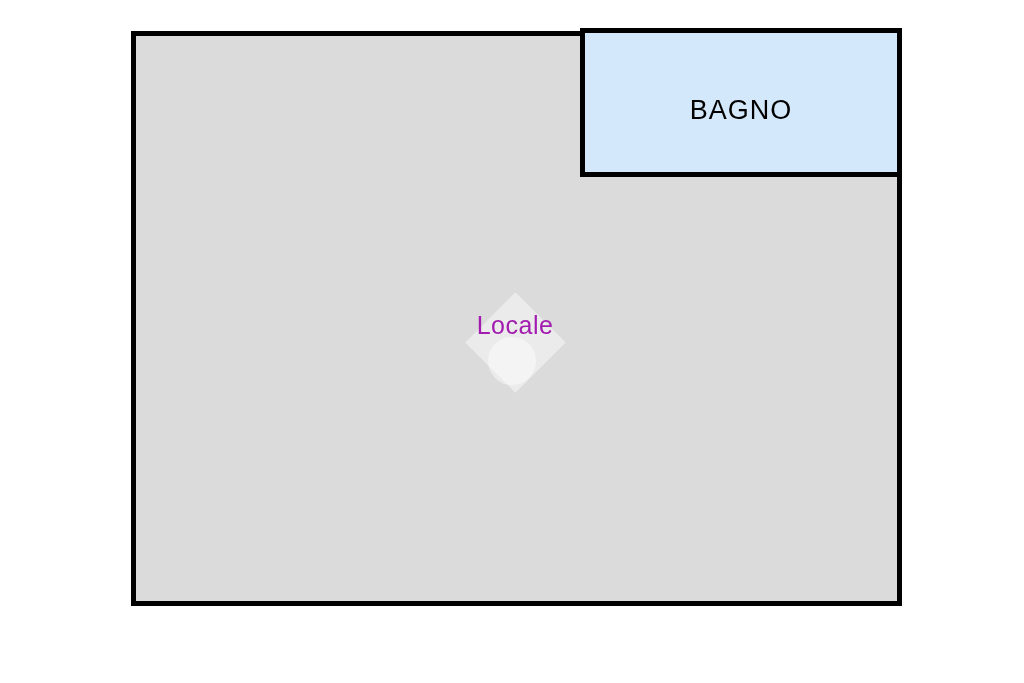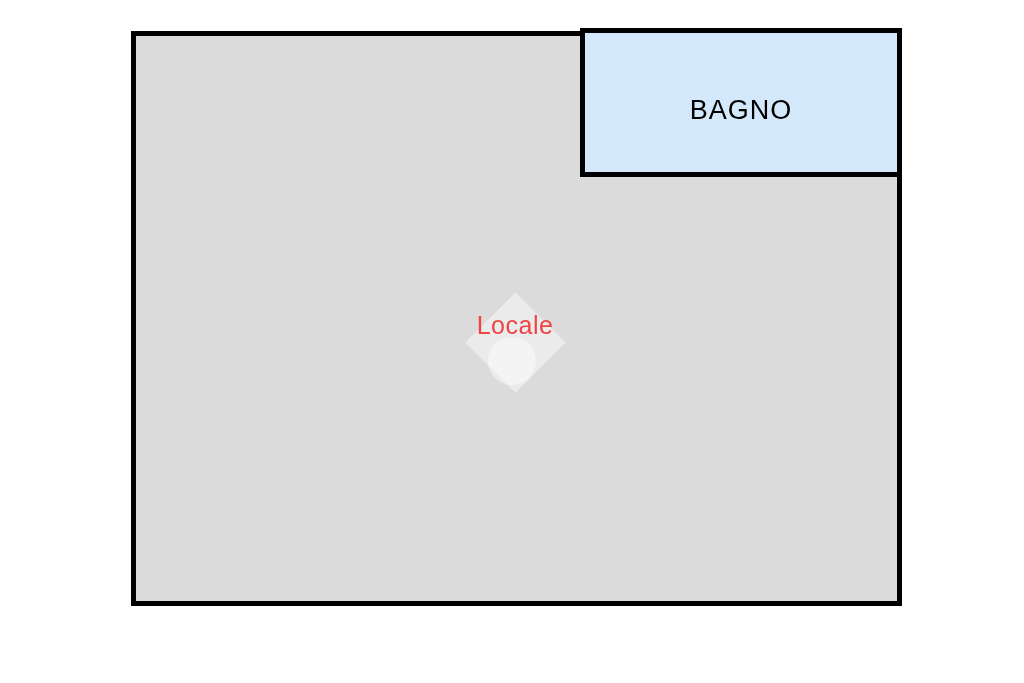--- a/index.html
+++ b/index.html
@@ -50,21 +50,21 @@
     height: 48px;
     border-radius: 50%;
     background: rgba(255, 255, 255, 0.45);
   }
   .locale-label {
     position: absolute;
     left: 515px;
     top: 325px;
     transform: translate(-50%, -50%);
     font-size: 25px;
-    color: #ef4444;
+    color: #a21caf;
     letter-spacing: 0.5px;
     white-space: nowrap;
   }
   .room-bagno {
     position: absolute;
     left: 580px;
     top: 28px;
     width: 322px;
     height: 149px;
     box-sizing: border-box;

